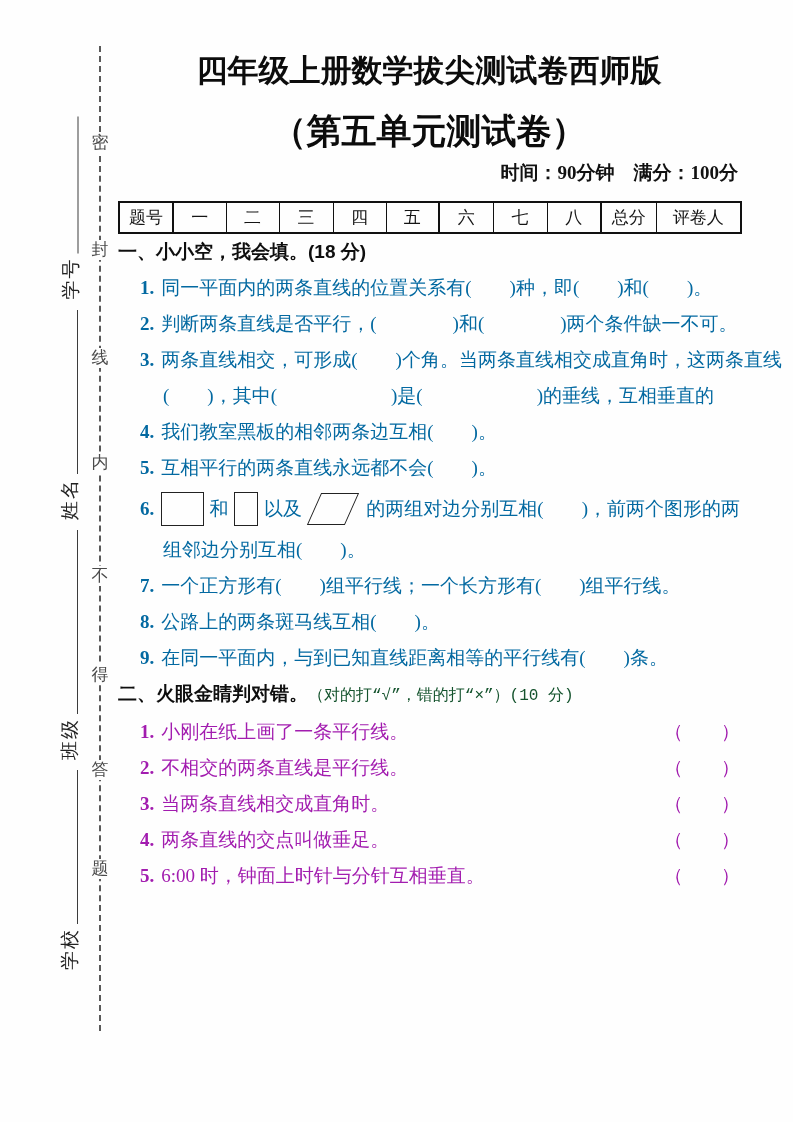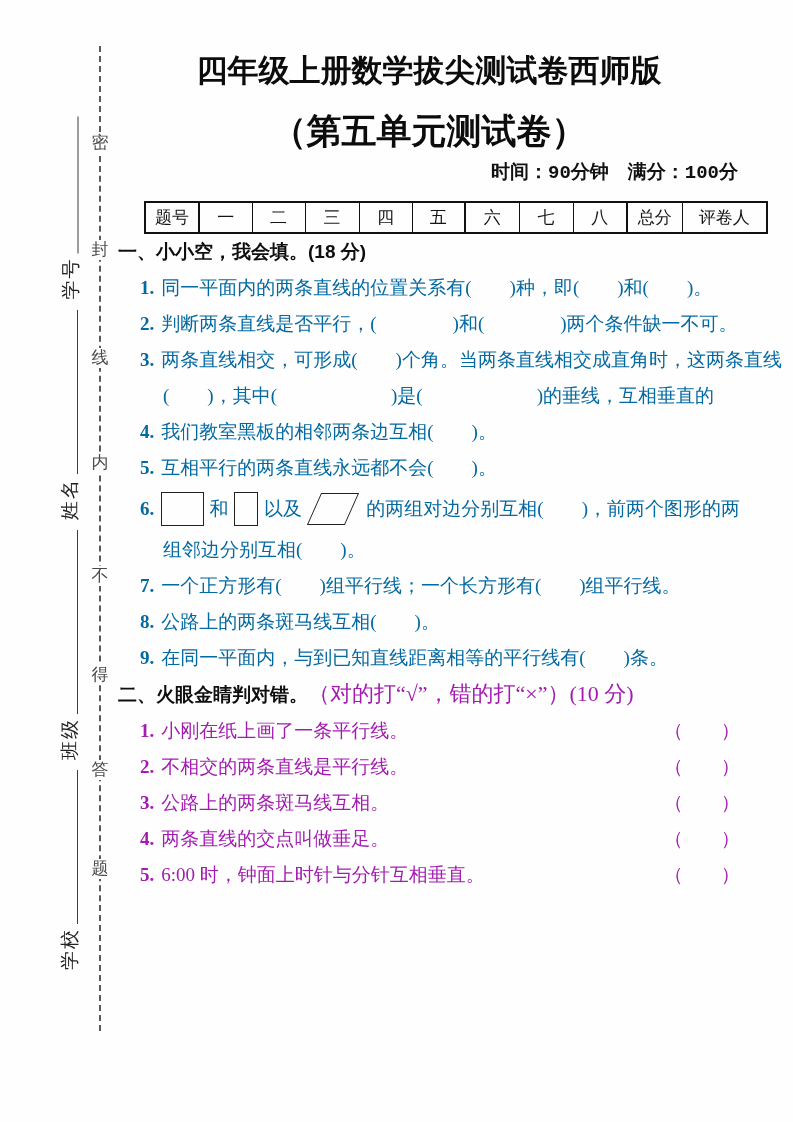--- a/index.html
+++ b/index.html
@@ -37,43 +37,42 @@
     font-family:"Liberation Sans","DejaVu Sans",sans-serif;
     font-weight:bold;font-size:31px;line-height:49px;letter-spacing:0px;color:#0c0c0c;
   }
   .page-subtitle{
     margin:13px 0 0;text-align:center;
     font-family:"Liberation Sans","DejaVu Sans",sans-serif;
     font-weight:bold;font-size:35px;line-height:46px;color:#0c0c0c;
   }
   .exam-meta{
     margin:8px 2px 0 0;text-align:right;
-    font-family:Liberation Mono, monospace;
+    font-family:Liberation Serif, serif;
     font-weight:bold;font-size:19px;line-height:22px;color:#111;
   }
 
   table.score-table{
     margin-top:17px;border-collapse:collapse;table-layout:fixed;width:622px;
     border:2.5px solid #111;
-    margin-left:26px;
   }
   .score-table th,.score-table td{
     border:1px solid #111;height:29px;padding:0;text-align:center;
     font-weight:normal;font-size:17px;font-family:"Liberation Serif","DejaVu Serif",serif;
   }
   .score-table .bl{border-left:2px solid #111;}
 
   .sec-title{
     margin-top:0;line-height:36px;font-size:19px;
     font-family:"Liberation Sans","DejaVu Sans",sans-serif;font-weight:bold;color:#0e0e0e;
     white-space:nowrap;
   }
   .sec-note-light{
-    font-family:Liberation Serif, serif;
-    font-weight:normal;font-size:22px;color:#a21caf;
+    font-family:Liberation Mono, monospace;
+    font-weight:normal;font-size:16px;color:#14532d;
   }
   .q-line{
     line-height:36px;font-size:19px;padding-left:22px;white-space:nowrap;color:#0369a1;
   }
   .q-line.cont{padding-left:45px;}
   .qnum{font-weight:bold;margin-right:7px;}
   .shapes-row{height:46px;display:flex;align-items:center;}
   .shape{display:inline-block;box-sizing:border-box;background:#fefefe;}
   .shape.rect{width:61px;height:34px;border:1.5px solid #222;margin-right:5px;}
   .shape.square{width:33px;height:34px;border:1.5px solid #222;margin:0 6px;}
@@ -202,21 +201,21 @@
 
     <div class="tf-row">
       <span><span class="qnum">1.</span><span>小刚在纸上画了一条平行线。</span></span>
       <span class="tf-answer">（　　）</span>
     </div>
     <div class="tf-row">
       <span><span class="qnum">2.</span><span>不相交的两条直线是平行线。</span></span>
       <span class="tf-answer">（　　）</span>
     </div>
     <div class="tf-row">
-      <span><span class="qnum">3.</span><span>公路上的两条斑马线互相。</span></span>
+      <span><span class="qnum">3.</span><span>当两条直线相交成直角时。</span></span>
       <span class="tf-answer">（　　）</span>
     </div>
     <div class="tf-row">
       <span><span class="qnum">4.</span><span>两条直线的交点叫做垂足。</span></span>
       <span class="tf-answer">（　　）</span>
     </div>
     <div class="tf-row">
       <span><span class="qnum">5.</span><span>6:00 时，钟面上时针与分针互相垂直。</span></span>
       <span class="tf-answer">（　　）</span>
     </div>

